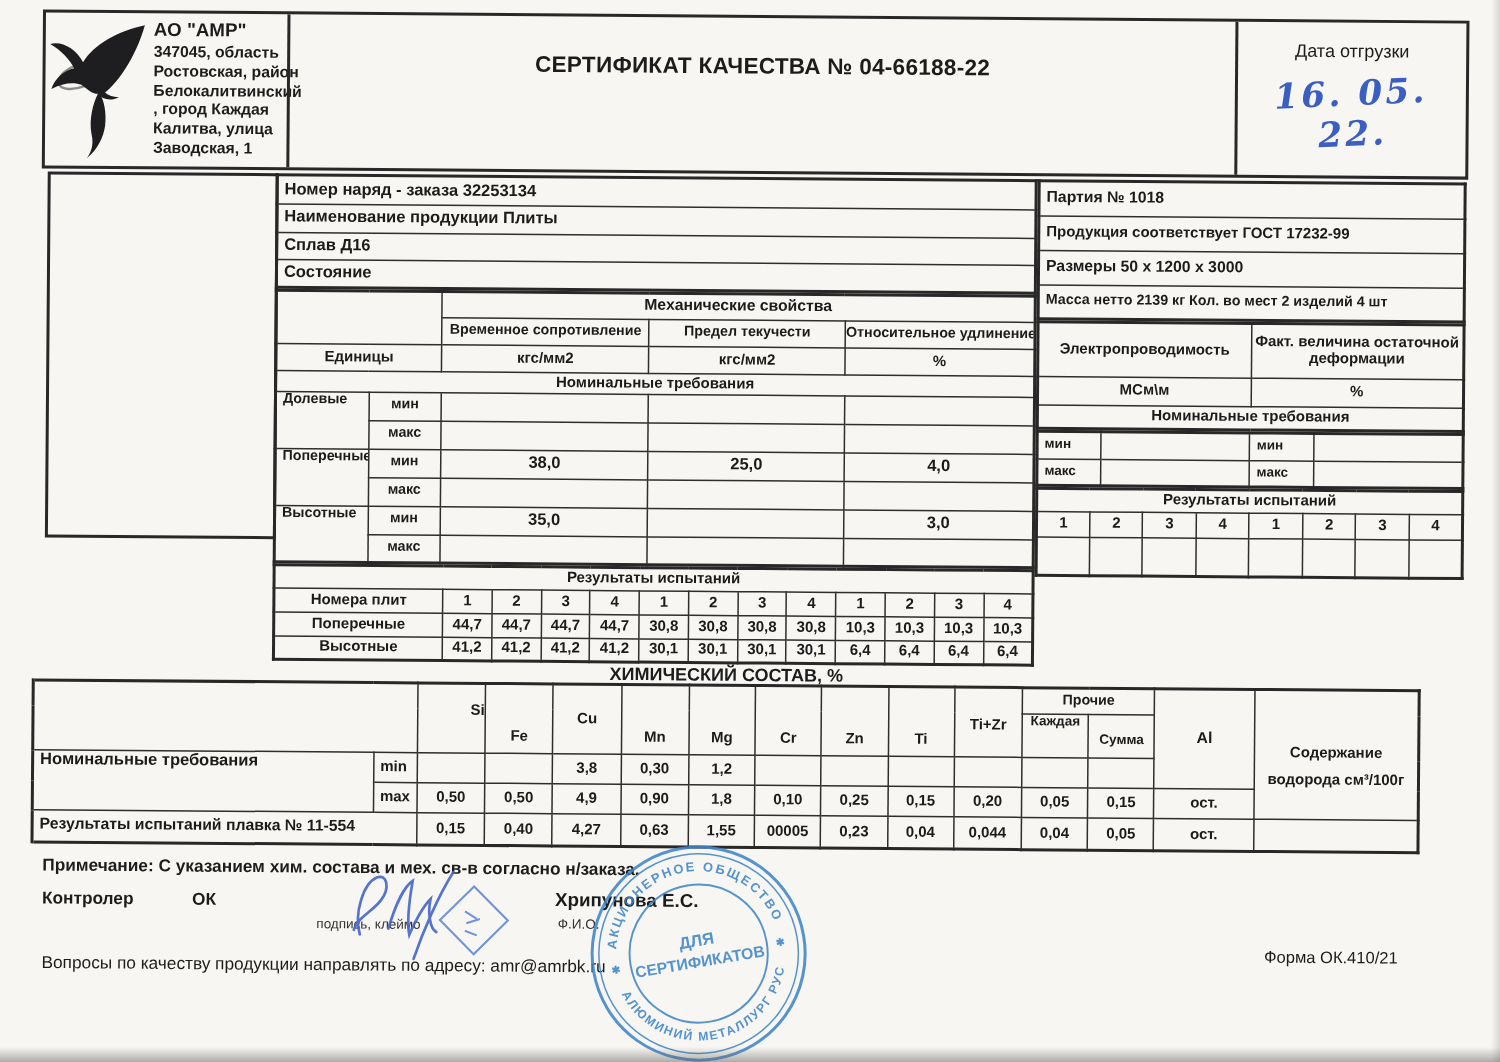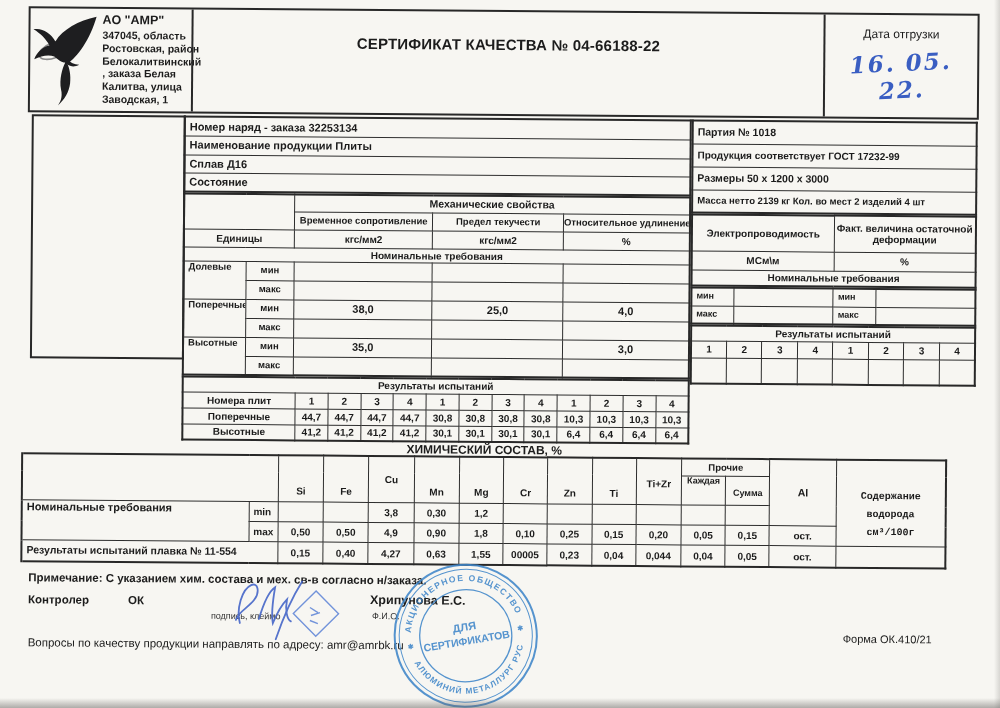--- a/index.html
+++ b/index.html
@@ -48,21 +48,21 @@
       <svg width="66" height="92" viewBox="0 0 66 92" style="flex:none;margin-top:2px;">
         <ellipse cx="21" cy="36" rx="15" ry="7.5" fill="none" stroke="#8a8a8a" stroke-width="1.6" transform="rotate(-22 21 36)"></ellipse>
         <path fill="#1e1e20" d="M64 2 C46 6 30 15 23 27 C18 18 9 13 1 15 C8 19 14 25 17 31 C11 32 4 38 2 45 C9 41 17 40 22 42 C26 45 29 48 33 48 C30 54 27 65 29 75 C31 83 28 88 26 91 C33 85 37 77 38 69 C39 60 37 53 35 49 C45 43 58 24 64 2 Z"></path>
         <path fill="#1e1e20" d="M33 48 C36 52 42 53 47 50 C42 50 38 48 36 45 Z"></path>
       </svg>
       <div style="padding-left:4px;">
         <div class="comp-name">АО "АМР"</div>
         <div class="addr">347045, область</div>
         <div class="addr">Ростовская, район</div>
         <div class="addr">Белокалитвинский</div>
-        <div class="addr">, заказа Белая</div>
+        <div class="addr">, город Каждая</div>
         <div class="addr">Калитва, улица</div>
         <div class="addr">Заводская, 1</div>
       </div>
     </div>
     <div class="title-cell" style="flex:1;">СЕРТИФИКАТ КАЧЕСТВА № 04-66188-22</div>
     <div class="date-cell" style="width:152px;">
       <div>Дата отгрузки</div>
       <div class="hand">16. 05. 22.</div>
     </div>
   </div>
@@ -320,32 +320,32 @@
           <col style="width:44px">
           <col style="width:45px">
       <col style="width:44px">
           <col style="width:44px">
       <col style="width:66px">
           <col style="width:109px">
     </colgroup>
     <tbody>
           <tr style="height:17px;">
       <td colspan="2" rowspan="2" style="border-left:2px solid #282828;"></td>
-      <td rowspan="2" class="vb" style="padding-bottom:5px;">Si</td>
+      <td rowspan="2" class="vb" style="padding-bottom:22px;text-align:right;">Si</td>
       <td rowspan="2" class="vb" style="padding-bottom:5px;">Fe</td>
       <td rowspan="2" class="vb" style="padding-bottom:17px;">Cu</td>
       <td rowspan="2" class="vb" style="padding-bottom:5px;">Mn</td>
       <td rowspan="2" class="vb" style="padding-bottom:5px;">Mg</td>
       <td rowspan="2" class="vb" style="padding-bottom:5px;">Cr</td>
       <td rowspan="2" class="vb" style="padding-bottom:5px;">Zn</td>
       <td rowspan="2" class="vb" style="padding-bottom:5px;">Ti</td>
       <td rowspan="2" class="vb" style="padding-bottom:15px;">Ti+Zr</td>
       <td colspan="2" class="fs95">Прочие</td>
       <td rowspan="3" class="fs105">Al</td>
-      <td rowspan="4" class="fs10 wrap vb" style="padding:0 8px 4px 8px;line-height:1.8;font-family:Liberation Mono, monospace;">Содержание водорода см³/100г</td>
+      <td rowspan="4" class="fs10 wrap vb" style="padding:0 8px 16px 8px;line-height:1.8;">Содержание водорода см³/100г</td>
     </tr>
     <tr style="height:24px;">
       <td class="fs9 vb" style="padding-bottom:19px;">Каждая</td>
       <td class="fs9 vb" style="padding-bottom:7px;">Сумма</td>
     </tr>
     <tr style="height:20px;">
       <td rowspan="2" class="tl fs11" style="vertical-align:top;border-left:2px solid #282828;">Номинальные требования</td>
       <td class="tl fs10">min</td>
       <td></td>
             <td></td>

